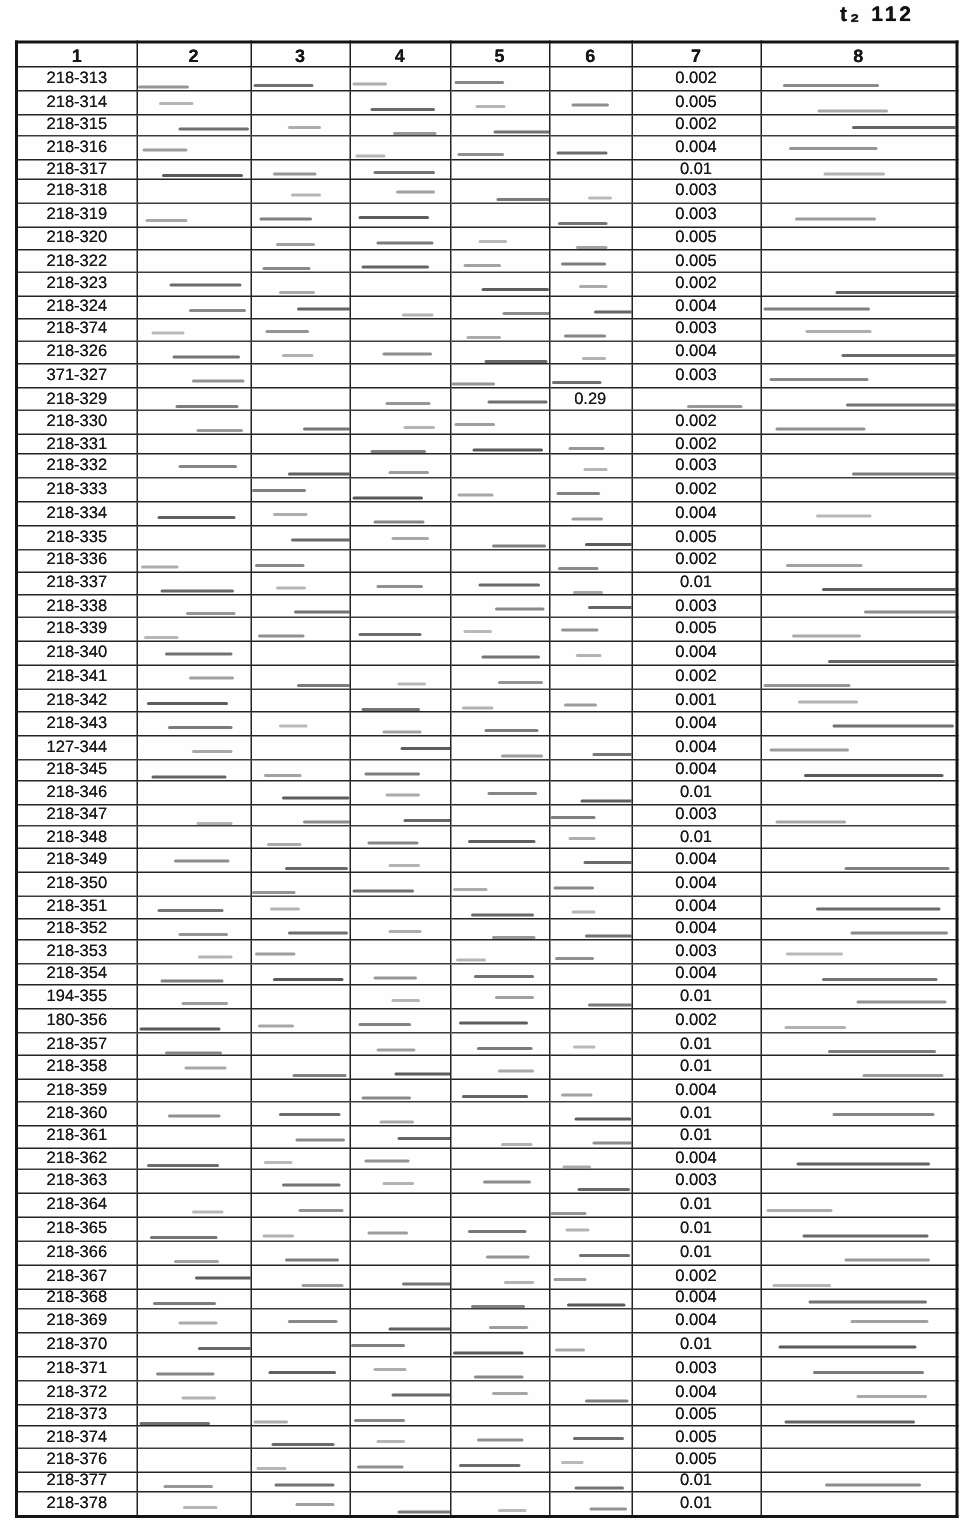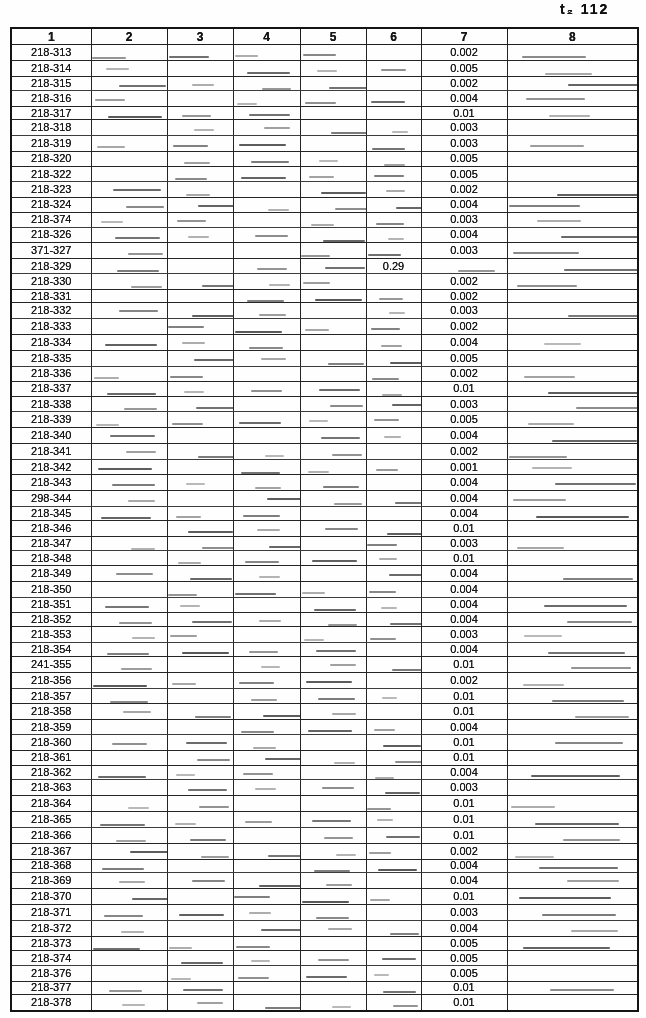--- a/index.html
+++ b/index.html
@@ -668,21 +668,21 @@
     <td>
             <span class="scanline" style="width: 56%; margin-left: 34%; margin-top: 11px; opacity: 0.58;"></span>
           </td>
     <td></td>
     <td class="filled">0.004</td>
     <td>
             <span class="scanline" style="width: 62%; margin-left: 37%; margin-top: 8px; opacity: 0.64;"></span>
           </td>
   </tr>
         <tr>
-    <td class="filled">298-344</td>
+    <td class="filled">127-344</td>
     <td>
             <span class="scanline" style="width: 36%; margin-left: 49%; margin-top: 9px; opacity: 0.38;"></span>
           </td>
     <td></td>
     <td>
             <span class="scanline" style="width: 70%; margin-left: 51%; margin-top: 7px; opacity: 0.72;"></span>
           </td>
     <td>
             <span class="scanline" style="width: 42%; margin-left: 52%; margin-top: 12px; opacity: 0.44;"></span>
           </td>
@@ -882,41 +882,41 @@
     <td>
             <span class="scanline" style="width: 61%; margin-left: 24%; margin-top: 7px; opacity: 0.63;"></span>
           </td>
     <td></td>
     <td class="filled">0.004</td>
     <td>
             <span class="scanline" style="width: 60%; margin-left: 31%; margin-top: 9px; opacity: 0.62;"></span>
           </td>
   </tr>
         <tr>
-    <td class="filled">241-355</td>
+    <td class="filled">194-355</td>
     <td>
             <span class="scanline" style="width: 41%; margin-left: 39%; margin-top: 11px; opacity: 0.43;"></span>
           </td>
     <td></td>
     <td>
             <span class="scanline" style="width: 30%; margin-left: 41%; margin-top: 9px; opacity: 0.32;"></span>
           </td>
     <td>
             <span class="scanline" style="width: 40%; margin-left: 46%; margin-top: 7px; opacity: 0.42;"></span>
           </td>
     <td>
             <span class="scanline" style="width: 57%; margin-left: 47%; margin-top: 12px; opacity: 0.59;"></span>
           </td>
     <td class="filled">0.01</td>
     <td>
             <span class="scanline" style="width: 46%; margin-left: 49%; margin-top: 10px; opacity: 0.48;"></span>
           </td>
   </tr>
         <tr>
-    <td class="filled">218-356</td>
+    <td class="filled">180-356</td>
     <td>
             <span class="scanline" style="width: 72%; margin-left: 2%; margin-top: 12px; opacity: 0.74;"></span>
           </td>
     <td>
             <span class="scanline" style="width: 37%; margin-left: 7%; margin-top: 10px; opacity: 0.39;"></span>
           </td>
     <td>
             <span class="scanline" style="width: 54%; margin-left: 8%; margin-top: 9px; opacity: 0.56;"></span>
           </td>
     <td>

